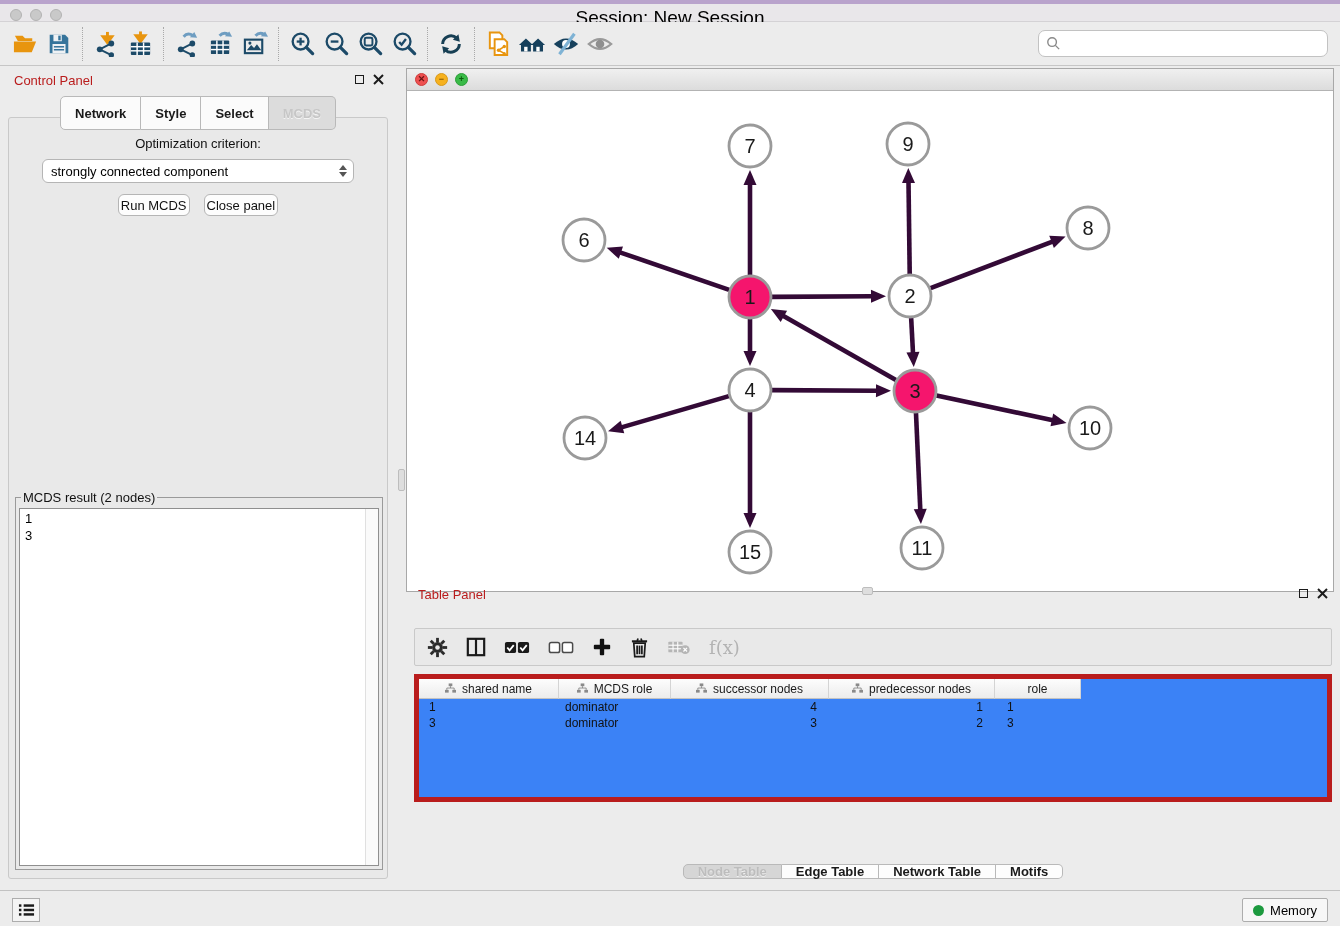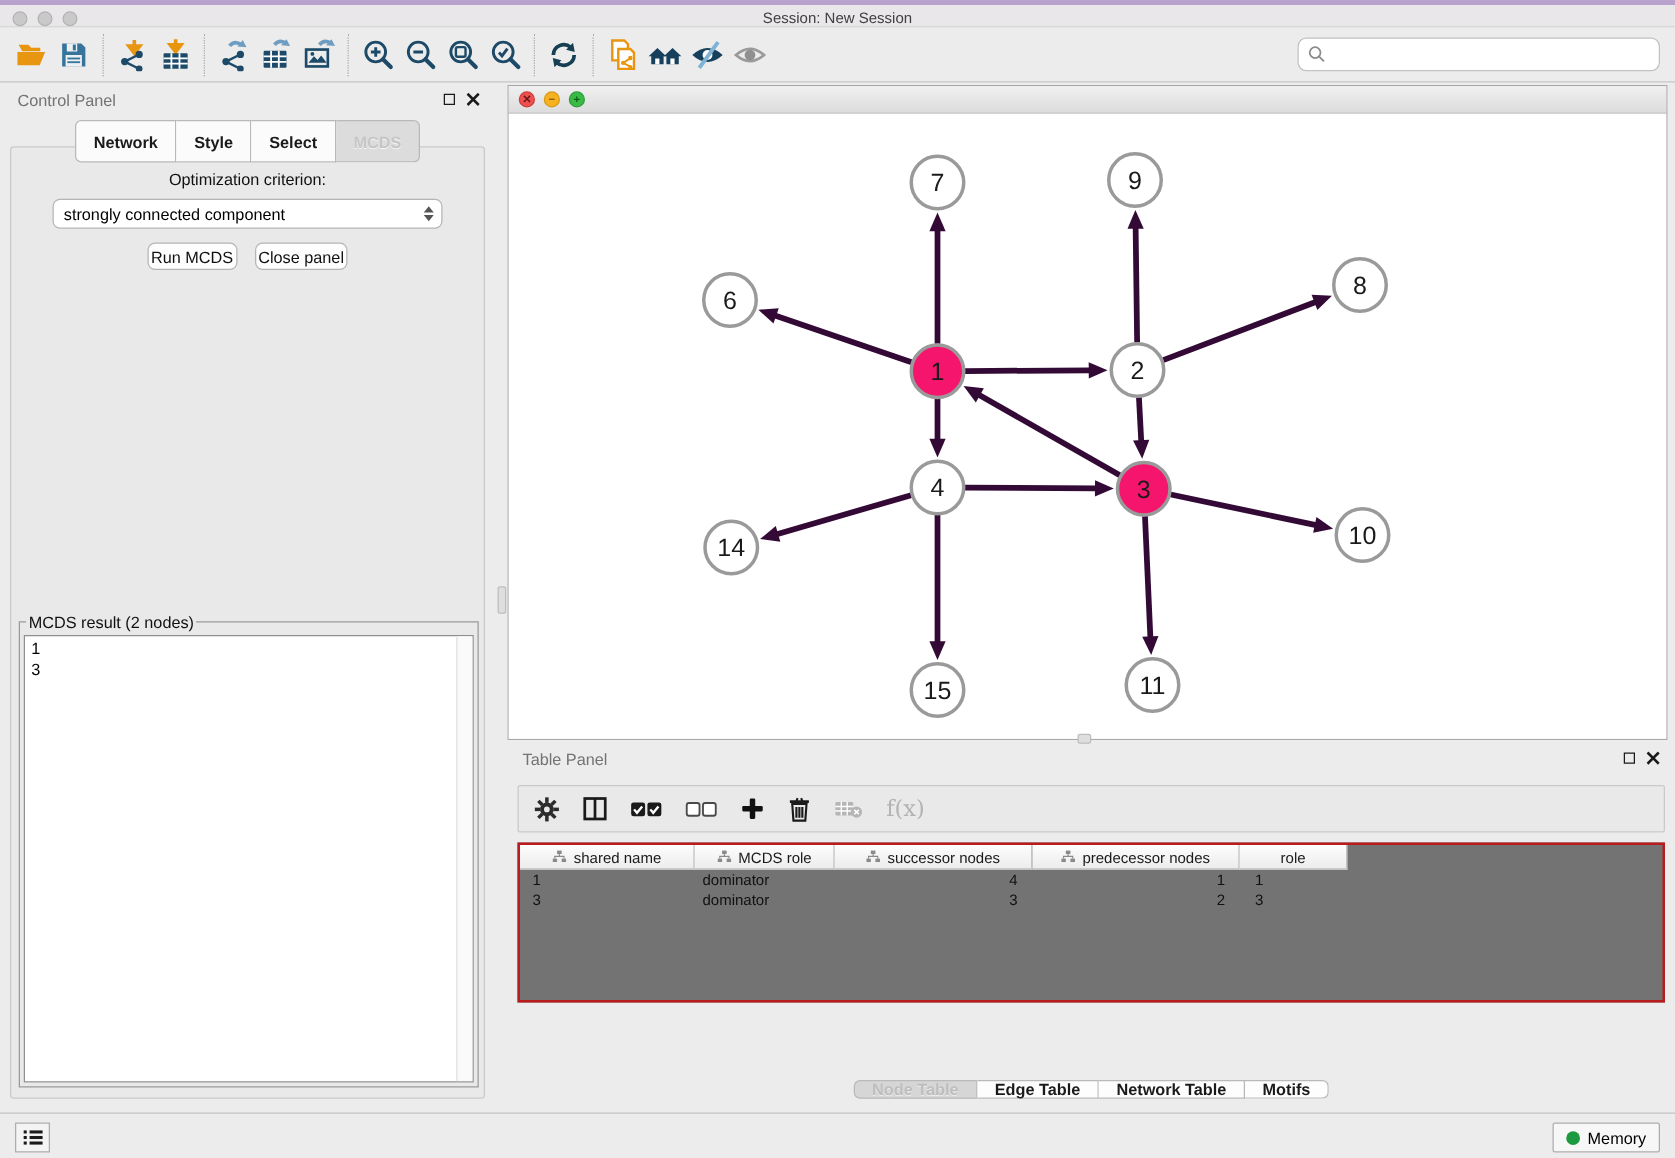--- a/index.html
+++ b/index.html
@@ -4,34 +4,34 @@
 <style>
   * { margin:0; padding:0; box-sizing:border-box; }
   html,body { width:1340px; height:926px; }
   body { font-family:"Liberation Sans", sans-serif; background:#ececec; position:relative; overflow:hidden; }
 
   
   .titlebar { position:absolute; left:0; top:0; width:1340px; height:22px;
     background:#e9e7ea; border-top:4px solid #b9a3cc; border-bottom:1px solid #d4d2d5; }
   .traffic { position:absolute; left:10px; top:5px; display:flex; gap:8px; }
   .tl-dot { width:12px; height:12px; border-radius:50%; background:#c9c9c9; border:1px solid #b3b3b3; }
-  .win-title { position:absolute; left:0; right:0; top:3px; text-align:center; font-size:12px; color:#404040; }
+  .win-title { position:absolute; left:0; right:0; top:3px; text-align:center; font-size:19px; color:#000000; }
 
   
   .toolbar { position:absolute; left:0; top:22px; width:1340px; height:44px;
     background:#ececec; border-bottom:1px solid #c6c6c6; display:flex; align-items:center; padding-left:8px; }
   .tbtn { width:34px; height:36px; display:flex; align-items:center; justify-content:center; cursor:pointer; }
   .tsep { width:1px; height:34px; border-left:1px dotted #a9a9a9; margin:0 6px; }
   .searchbox { position:absolute; right:12px; top:8px; width:290px; height:27px; background:#fff;
     border:1px solid #c2c2c2; border-radius:7px; display:flex; align-items:center; padding-left:7px; }
   .searchbox input { border:none; outline:none; flex:1; font-size:13px; height:20px; background:transparent; }
 
   
   .cp-header { position:absolute; left:0; top:68px; width:396px; height:26px; }
-  .panel-title { position:absolute; left:14px; top:5px; font-size:13px; color:#737373; }
+  .panel-title { position:absolute; left:14px; top:5px; font-size:13px; color:#b91c1c; }
   .panel-btns { position:absolute; right:12px; top:6px; display:flex; gap:9px; align-items:center; }
   .cp-tabs { position:absolute; left:0; top:96px; width:396px; display:flex; justify-content:center; z-index:3; }
   .tab { height:14px; padding:16px 14px; background:#fbfbfb; border:1px solid #b9b9b9; border-left:none;
     font-size:13px; font-weight:bold; color:#1a1a1a; display:flex; align-items:center; cursor:pointer; }
   .tab:first-child { border-left:1px solid #b9b9b9; border-top-left-radius:5px; border-bottom-left-radius:5px; }
   .tab:last-child { border-top-right-radius:5px; border-bottom-right-radius:5px; }
   .tab.active { background:#dcdcdc; color:#c6c6c6; text-shadow:0 1px 0 #f4f4f4; }
   .cp-body { position:absolute; left:8px; top:117px; width:380px; height:762px; background:#e9e9e9;
     border:1px solid #c9c9c9; border-radius:3px; }
   .opt-label { margin-top:18px; text-align:center; font-size:13px; color:#111; }
@@ -67,27 +67,27 @@
   .mac-close { background:#ee5050; border:1px solid #ce3c3c; }
   .mac-min { background:#f6b11e; border:1px solid #d8991a; }
   .mac-zoom { background:#39ba47; border:1px solid #2d9e3a; }
   .mac-glyph { font-size:9px; font-weight:bold; line-height:9px; color:rgba(60,0,0,.75); }
   .mac-min .mac-glyph { color:rgba(110,70,0,.85); }
   .mac-zoom .mac-glyph { color:rgba(0,70,0,.8); }
   .net-title { position:absolute; left:0; right:0; top:3px; text-align:center; font-size:13px; color:#222; }
   .net-canvas { position:absolute; left:0; top:22px; width:926px; height:500px; background:#fff; }
 
   
-  .tp-header { position:absolute; left:406px; top:595px; width:934px; height:24px; }
+  .tp-header { position:absolute; left:406px; top:582px; width:934px; height:24px; }
   .tp-toolbar { position:absolute; left:414px; top:628px; width:918px; height:38px; background:#e9e9e9;
     border:1px solid #c9c9c9; border-radius:2px; display:flex; align-items:center; gap:18px; padding-left:12px; }
   .tt-btn { display:flex; align-items:center; justify-content:center; cursor:pointer; }
   .fx-label { font-family:"DejaVu Serif", serif; font-size:18px; color:#b3b3b3; }
-  .tp-table { position:absolute; left:414px; top:674px; width:918px; height:128px; background:#737373;
-    border:2px solid #b91c1c; overflow:hidden; }
+  .tp-table { position:absolute; left:414px; top:674px; width:918px; height:128px; background:#3b82f6;
+    border:5px solid #b91c1c; overflow:hidden; }
   .thead { display:flex; height:20px; }
   .th { background:linear-gradient(#fdfdfd,#ececec); border-bottom:1px solid #c2c2c2; border-right:1px solid #d4d4d4;
     display:flex; align-items:center; justify-content:center; gap:6px; font-size:12px; color:#1a1a1a; }
   .trow { display:flex; height:16px; }
   .td { font-size:12px; color:#111; line-height:16px; }
   .c0 { width:140px; padding-left:10px; }
   .c1 { width:112px; padding-left:6px; }
   .c2 { width:158px; text-align:right; padding-right:12px; }
   .c3 { width:166px; text-align:right; padding-right:12px; }
   .c4 { width:86px;  padding-left:12px; }

